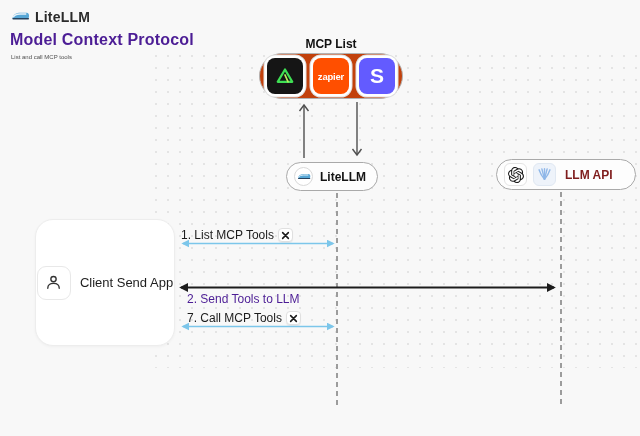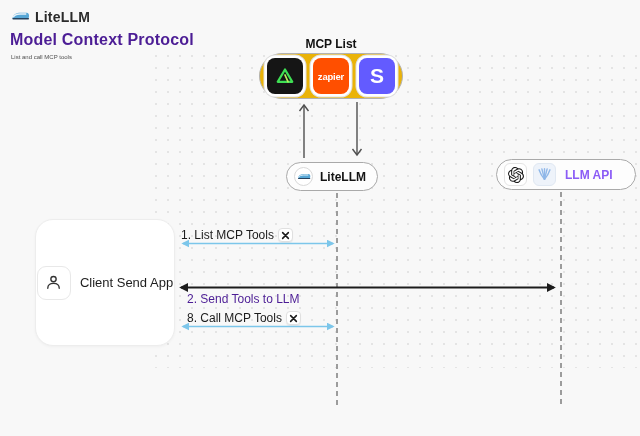--- a/index.html
+++ b/index.html
@@ -14,41 +14,41 @@
   
   .brand-row { position:absolute; left:11px; top:8px; display:flex; align-items:center; gap:5px; }
   .brand-row .brand-text { font-size:14px; font-weight:700; color:#2b2b2b; letter-spacing:.2px; }
   .page-title { position:absolute; left:10px; top:31px; font-size:16px; font-weight:700; color:#4c1d95; letter-spacing:.2px; }
   .page-subtitle { position:absolute; left:11px; top:54px; font-size:6px; color:#4e4e4e; }
 
   
   .mcp-label { position:absolute; left:259px; top:37px; width:144px; text-align:center;
                font-size:12px; font-weight:600; color:#101010; }
   .mcp-pill { position:absolute; left:259px; top:53px; width:144px; height:46px;
-              background:#eab308; border:1px solid #b2b2b2; border-radius:23px;
+              background:#c2410c; border:1px solid #b2b2b2; border-radius:23px;
               display:flex; align-items:center; justify-content:center; gap:10px; }
   .tile { width:36px; height:36px; border-radius:8px; display:flex; align-items:center; justify-content:center;
           box-shadow:0 0 0 2.5px #ffffff, 0 0 0 3.5px #e0e0e0; }
   .tile-dark { background:#151515; }
   .tile-zapier { background:#ff4f00; }
   .tile-stripe { background:#635bff; }
   .tile-zapier .zap-text { color:#ffffff; font-size:9.5px; font-weight:700; letter-spacing:-.2px; }
   .tile-stripe .stripe-text { color:#ffffff; font-size:21px; font-weight:700; }
 
   
   .node { position:absolute; background:#fdfdfd; border:1px solid #a9a9a9; display:flex; align-items:center; }
   .node-litellm { left:286px; top:162px; width:92px; height:29px; border-radius:15px; padding-left:7px; gap:7px; }
   .node-litellm .circ { width:19px; height:19px; border-radius:50%; background:#fff; border:1px solid #d9d9d9;
                         display:flex; align-items:center; justify-content:center; }
   .node-litellm .node-label { font-size:12px; font-weight:600; color:#141414; }
   .node-llmapi { left:496px; top:159px; width:140px; height:31px; border-radius:16px; padding-left:7px; gap:6px; }
   .mini-card { width:23px; height:23px; border-radius:6px; background:#ffffff; border:1px solid #e3e3e3;
                display:flex; align-items:center; justify-content:center; }
   .mini-card.blue { background:#eef3fa; border-color:#e0e8f2; }
-  .node-llmapi .node-label { font-size:12px; font-weight:600; color:#8b5cf6; margin-left:3px; }
+  .node-llmapi .node-label { font-size:12px; font-weight:600; color:#7f1d1d; margin-left:3px; }
 
   
   .client-box { position:absolute; left:35px; top:219px; width:140px; height:127px; background:#ffffff;
                 border:1px solid #ededed; border-radius:18px; box-shadow:0 1px 3px rgba(0,0,0,.04);
                 display:flex; align-items:center; justify-content:center; gap:9px; }
   .client-icon-card { width:34px; height:34px; border-radius:9px; background:#fff; border:1px solid #e8e8e8;
                       display:flex; align-items:center; justify-content:center; }
   .client-label { font-size:13px; font-weight:500; color:#1d1d1d; }
 
   
@@ -165,20 +165,20 @@
         <path d="M2.2,2.2 L9.8,9.8 M9.8,2.2 L2.2,9.8" stroke="#1c1c1c" stroke-width="2.1" stroke-linecap="round" fill="none"></path>
       </svg>
     </span>
   </div>
 
   <div class="seq-label gray" style="left:187px; top:272px;">
     <span>2. Send Tools to LLM</span>
   </div>
 
   <div class="seq-label" style="left:187px; top:311px;">
-    <span>8. Call MCP Tools</span>
+    <span>7. Call MCP Tools</span>
     <span class="tool-badge">
       <svg width="9" height="9" viewBox="0 0 12 12">
         <path d="M2.2,2.2 L9.8,9.8 M9.8,2.2 L2.2,9.8" stroke="#1c1c1c" stroke-width="2.1" stroke-linecap="round" fill="none"></path>
       </svg>
     </span>
   </div>
 </div>
 
 </body></html>

